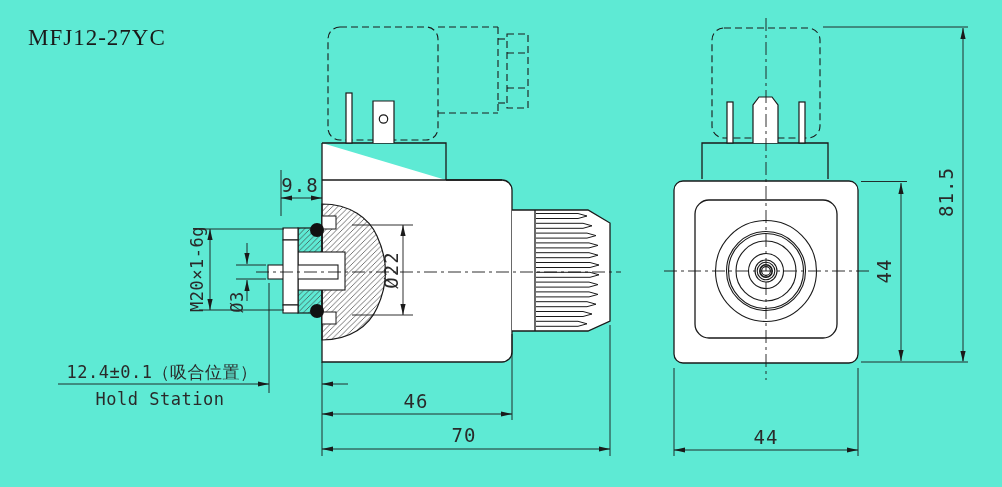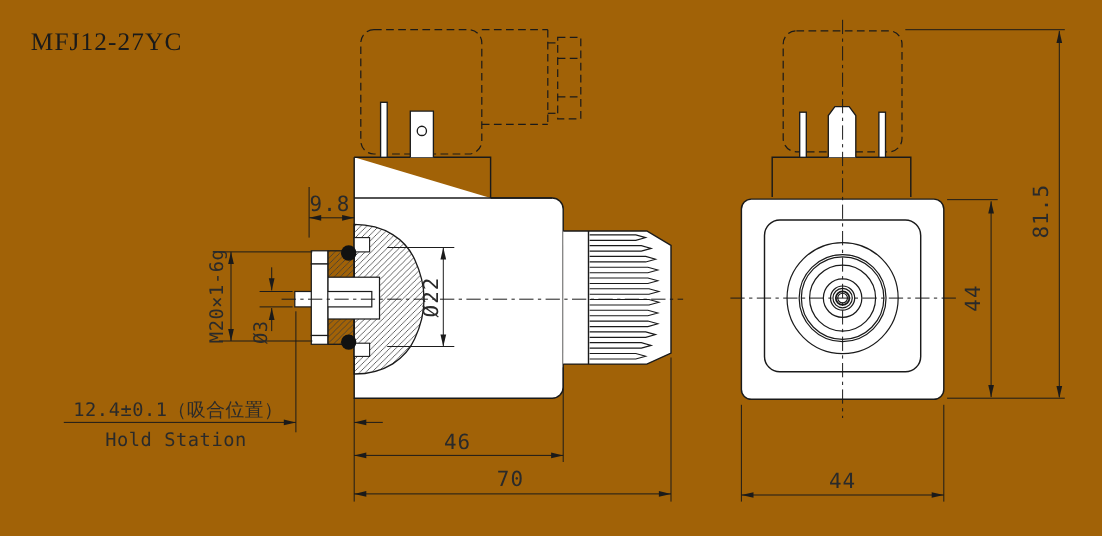--- a/index.html
+++ b/index.html
@@ -1,19 +1,19 @@
 <!DOCTYPE html>
 <html><head>
 <meta charset="utf-8">
 <style>
   html,body{margin:0;padding:0;background:#fff;}
   .sheet{
     position:relative;
     width:1002px;height:487px;
-    background:#a16207;
+    background:#5eead4;
     font-family:"DejaVu Sans Mono", "Liberation Mono", monospace;
     overflow:hidden;
   }
   svg{display:block}
   .title-text{
     font-family:"Liberation Serif","DejaVu Serif",serif;
     font-size:23px;
     letter-spacing:1px;
     fill:#1a1a1a;
   }

